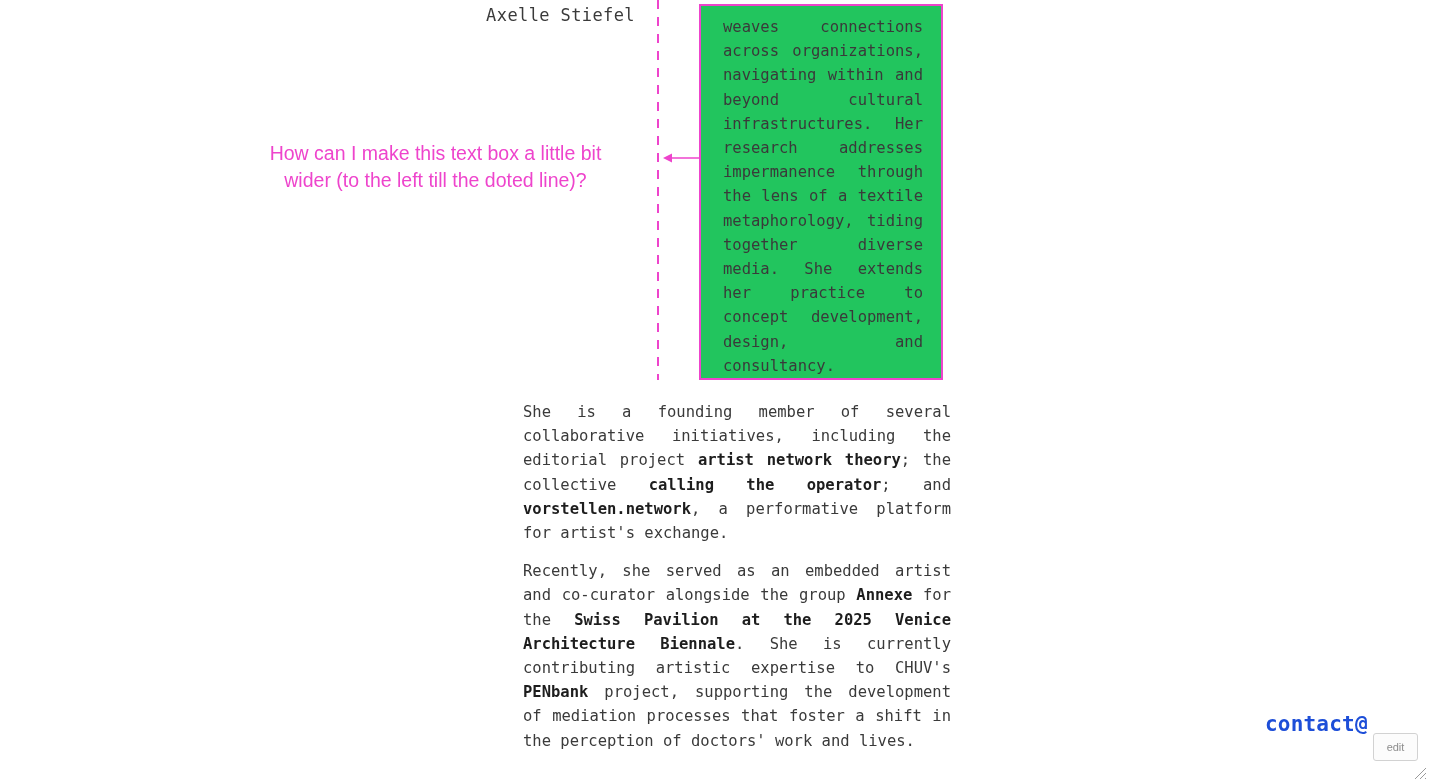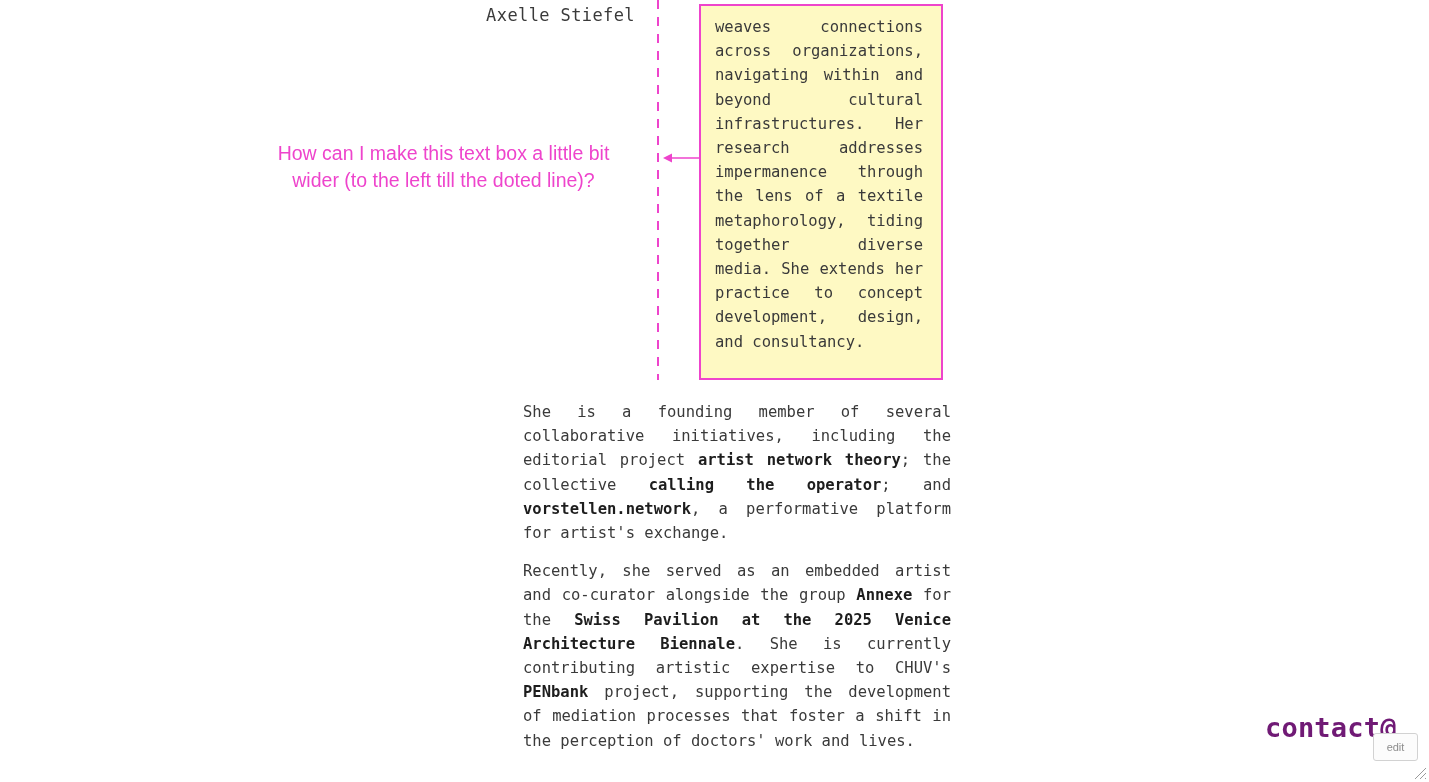--- a/index.html
+++ b/index.html
@@ -13,21 +13,21 @@
     height: 782px;
     position: relative;
     overflow: hidden;
     font-family: "DejaVu Sans Mono", monospace;
     color: #3a3a3a;
   }
 
   
   .annotation {
     position: absolute;
-    left: 276px;
+    left: 268px;
     top: 140px;
     width: 335px;
     text-align: center;
     color: #ee44cc;
     font-family: "Liberation Sans", sans-serif;
     font-size: 19.5px;
     line-height: 27px;
   }
   .annotation p { margin: 0; }
   .annotation p.second { margin-top: 27px; }
@@ -66,22 +66,22 @@
   }
 
   
   .textbox-selected {
     position: absolute;
     left: 699px;
     top: 4px;
     width: 244px;
     height: 376px;
     border: 2px solid #ee44cc;
-    background: #fef9c3;
-    padding: 9px 18px 9px 14px;
+    background: #22c55e;
+    padding: 9px 18px 9px 22px;
   }
   .textbox-selected p {
     margin: 0;
     font-size: 15.5px;
     line-height: 24.2px;
     text-align: justify;
     text-align-last: left;
     color: #3a3a3a;
   }
 
@@ -104,23 +104,23 @@
   .body-col b {
     font-weight: 700;
     color: #1d1d1d;
   }
 
   
   .contact {
     position: absolute;
     left: 1265px;
     top: 712px;
-    font-size: 27px;
+    font-size: 21px;
     font-weight: 700;
-    color: #701a75;
+    color: #1d4ed8;
     letter-spacing: 0.2px;
   }
 
   
   .edit-btn {
     position: absolute;
     left: 1373px;
     top: 733px;
     width: 45px;
     height: 28px;

